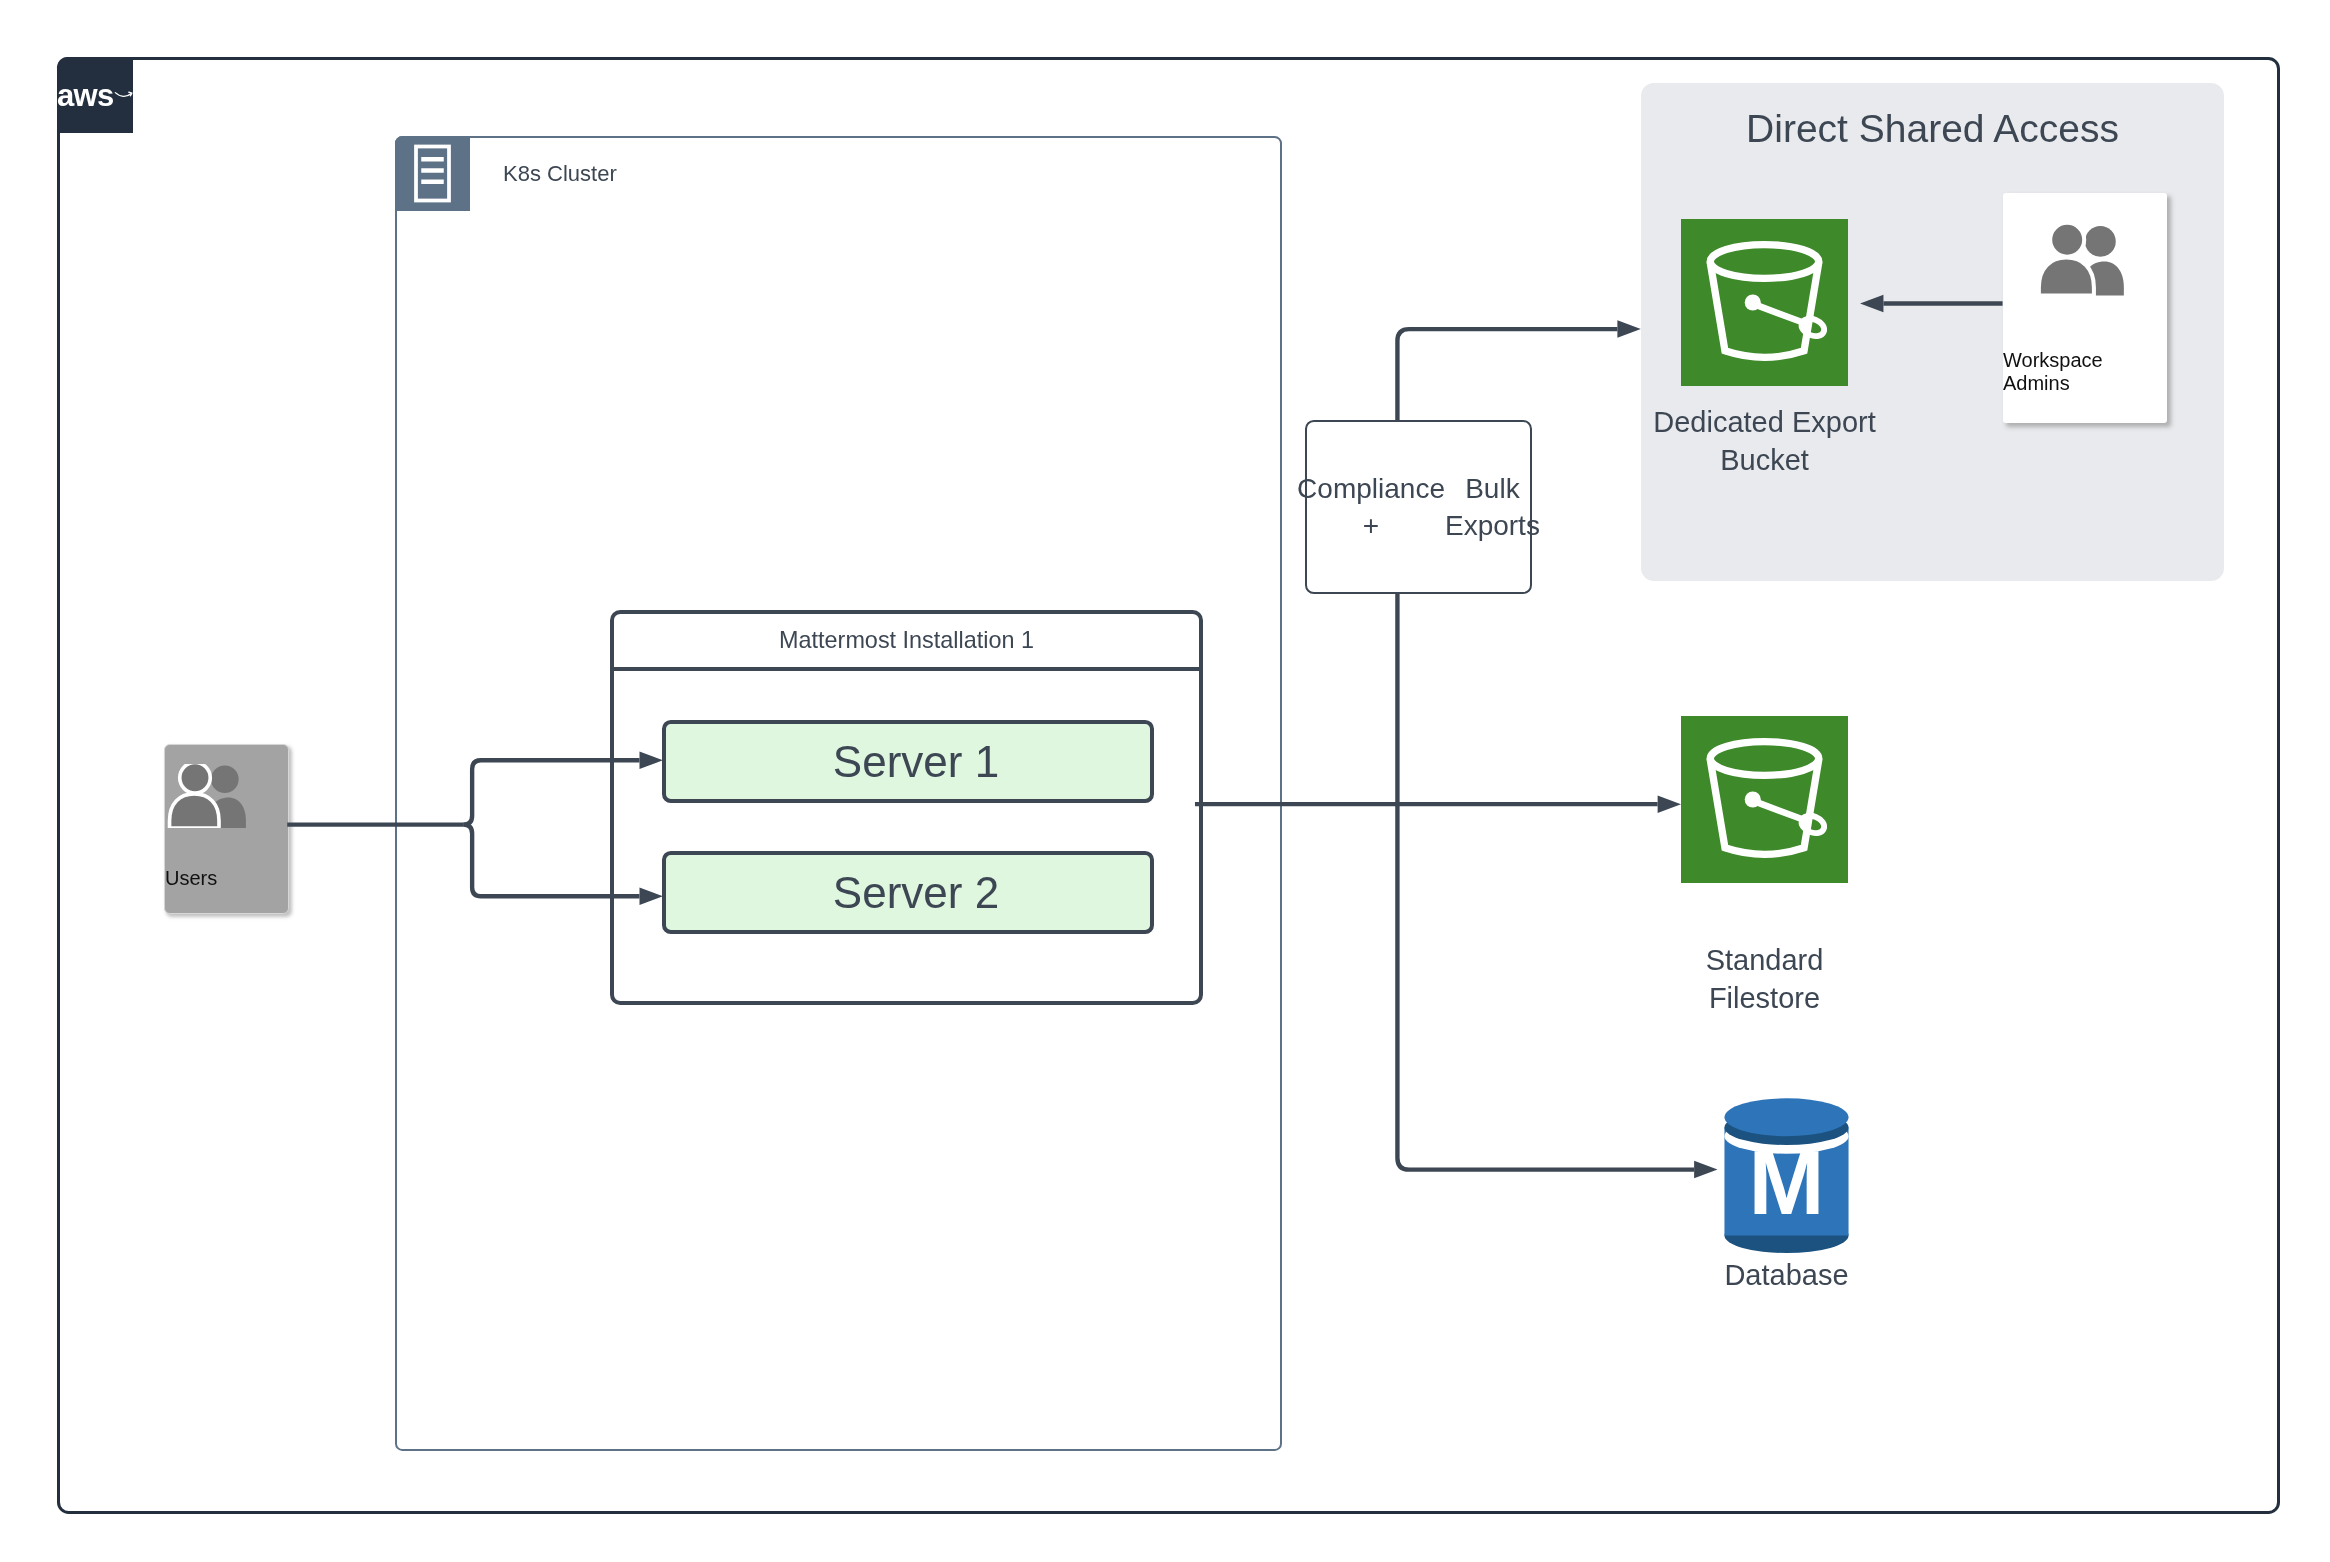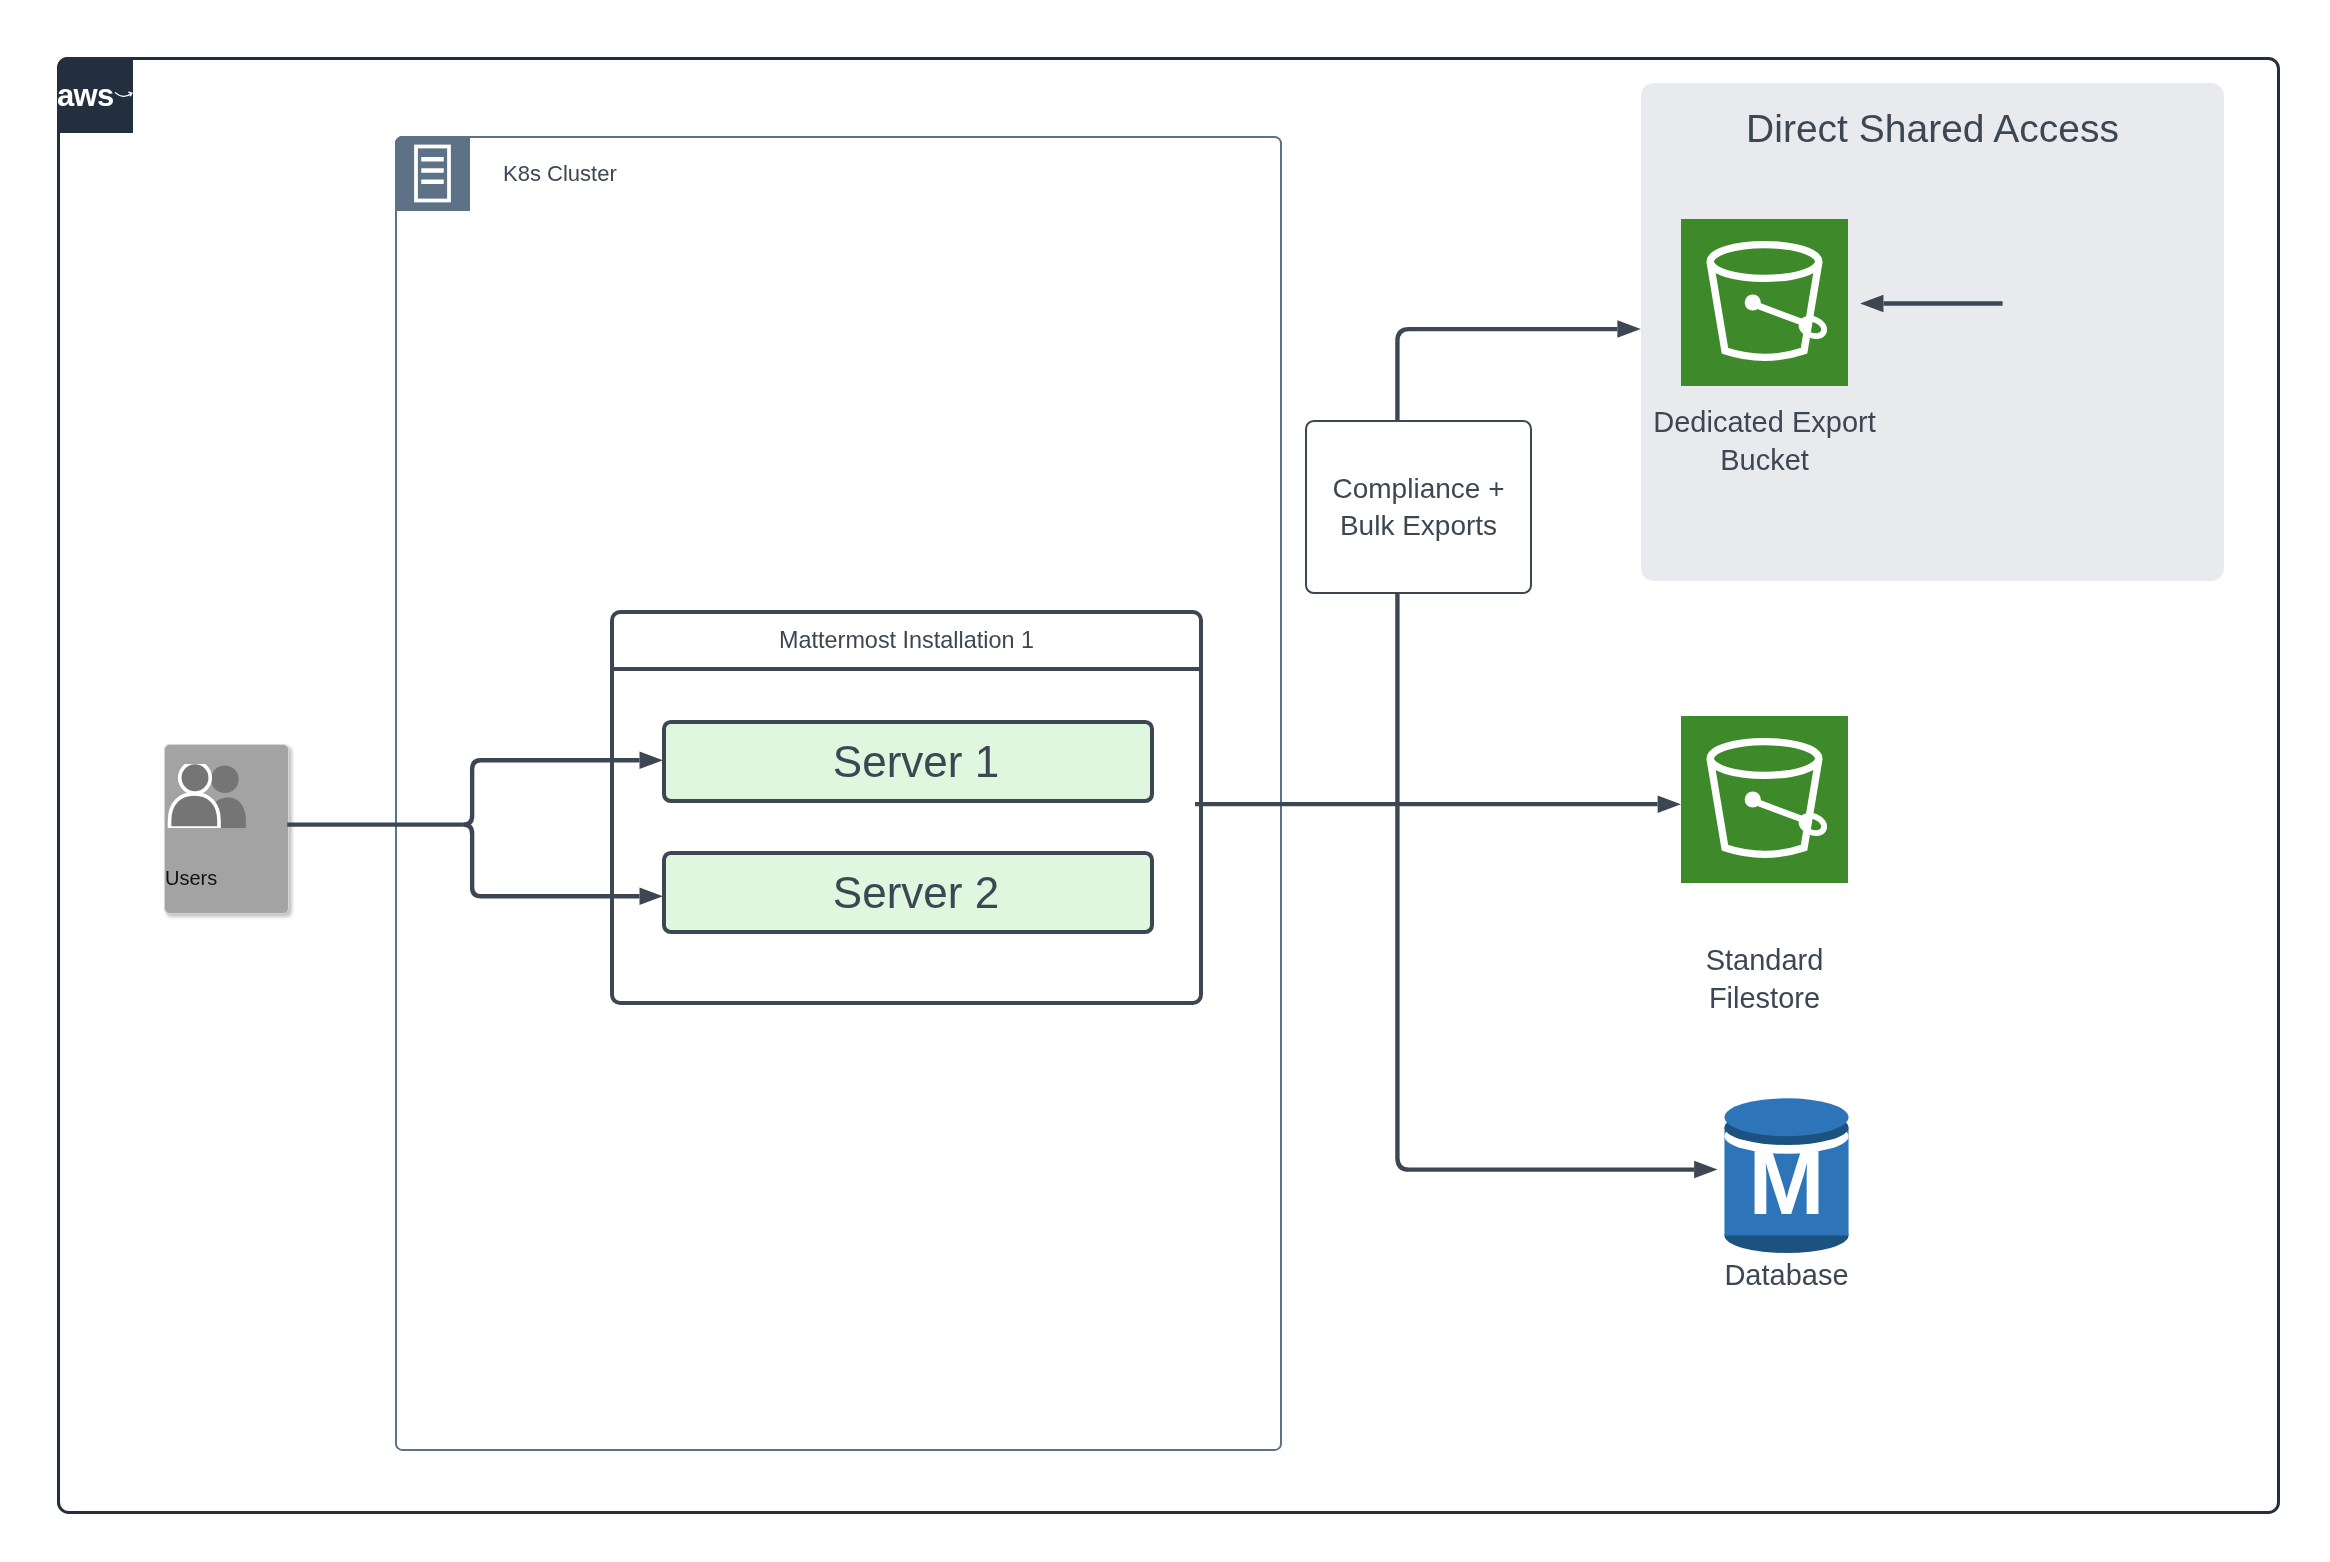--- a/index.html
+++ b/index.html
@@ -54,21 +54,21 @@
            box-shadow:3.7px 3.7px 4.4px rgba(120,120,120,.5);
            display:flex;flex-direction:column;align-items:center;}
   .wa-card svg{margin-top:31px;}
   .wa-card .label{margin-top:auto;margin-bottom:28px;font-size:20px;color:#111;}
 
   
   .db-icon{left:1723px;top:1088px;width:127px;height:168px;}
 
   
   .compliance-box{left:1305px;top:420px;width:223px;height:170px;background:#fff;border:2.2px solid #3D4753;
-                  border-radius:8.8px;display:flex;flex-direction:column;align-items:center;justify-content:center;
+                  border-radius:8.8px;display:flex;flex-direction:row;align-items:center;justify-content:center;
                   font-size:28px;line-height:37px;color:#3D4753;text-align:center;z-index:6;}
 
   .connectors{left:0;top:0;width:2330px;height:1563px;z-index:5;pointer-events:none;}
   .z2{z-index:2;}
 </style>
 </head>
 <body>
 
 <div class="canvas">
 
@@ -126,20 +126,31 @@
         <ellipse cx="180" cy="148" rx="16" ry="11" stroke-width="8" transform="rotate(22 180 148)"></ellipse>
       </g>
       <circle cx="98" cy="114" r="11" fill="#fff"></circle>
     </svg>
   </div>
   <div class="abs icon-label bucket1-label">
     <span>Dedicated Export</span><br>
     <span>Bucket</span>
   </div>
 
+  <div class="abs wa-card z2">
+    <svg width="102" height="72" viewBox="0 0 126 88">
+      <g fill="#757575">
+        <circle cx="82" cy="21" r="19"></circle>
+        <path d="M60 88 v-8 c0 -22 10 -34 27 -34 c14 0 24 12 24 32 v10 z"></path>
+        <circle cx="41" cy="19" r="21" stroke="#fff" stroke-width="5"></circle>
+        <path d="M6 88 v-10 c0 -24 14 -37 34 -37 s34 13 34 37 v10 z" stroke="#fff" stroke-width="5"></path>
+      </g>
+    </svg>
+    <span class="label">Workspace Admins</span>
+  </div>
 
   <div class="abs bucket-sq filestore z2">
     <svg width="167" height="167" viewBox="0 0 228 228">
       <g stroke="#fff" stroke-width="10" fill="none" stroke-linecap="round">
         <ellipse cx="114" cy="58" rx="74" ry="23"></ellipse>
         <path d="M40 60 L60 180 Q114 198 168 180 L188 60"></path>
         <path d="M104 118 L174 144" stroke-width="9"></path>
         <ellipse cx="180" cy="148" rx="16" ry="11" stroke-width="8" transform="rotate(22 180 148)"></ellipse>
       </g>
       <circle cx="98" cy="114" r="11" fill="#fff"></circle>

